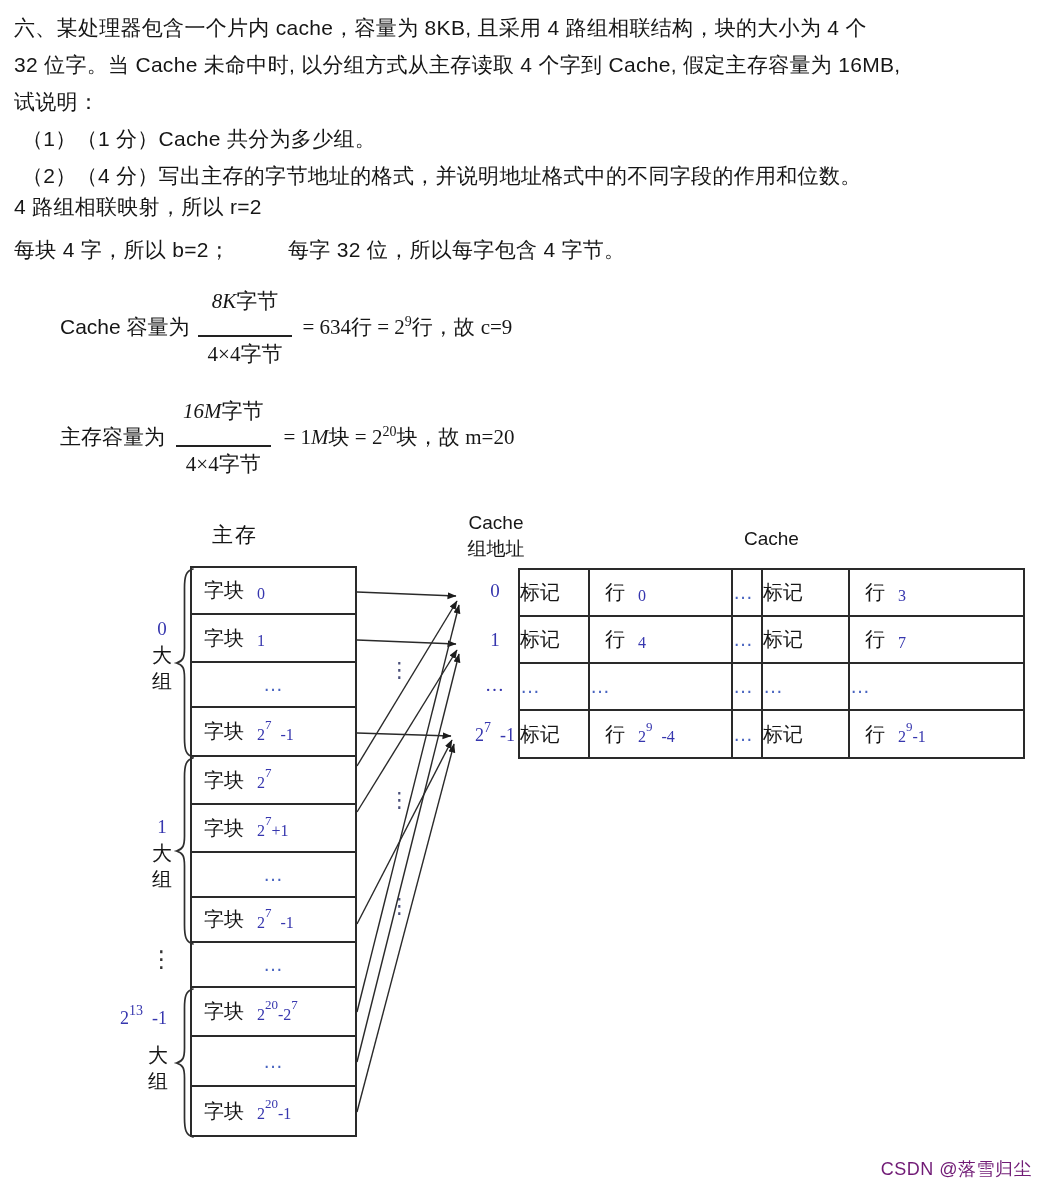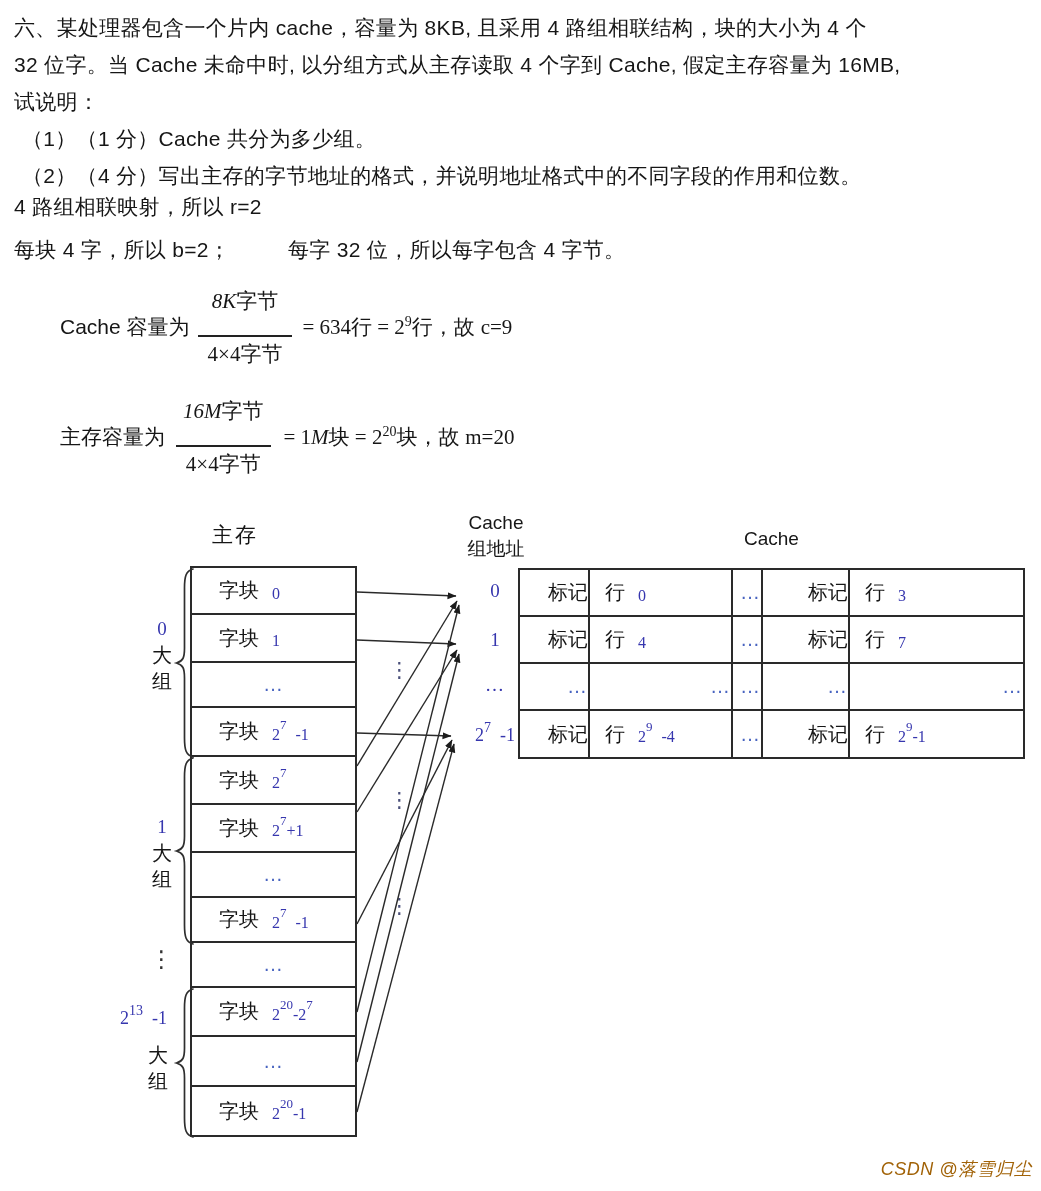--- a/index.html
+++ b/index.html
@@ -22,32 +22,32 @@
   .fpow { font-family:"Liberation Serif","DejaVu Serif",serif; font-size:14px; position:relative; top:-8px; }
 
   
   .dtitle { position:absolute; font-size:21px; letter-spacing:2px; white-space:nowrap; }
   .dtitle2 { position:absolute; font-size:19px; text-align:center; line-height:26px; }
 
   
   .mm-table { position:absolute; left:190px; top:566px; width:167px; height:571px;
     border:2px solid #2a2a2a; box-sizing:border-box; background:#fff;
     display:flex; flex-direction:column; }
-  .mm-row { display:flex; align-items:center; padding-left:27px; box-sizing:border-box;
+  .mm-row { display:flex; align-items:center; padding-left:12px; box-sizing:border-box;
     border-bottom:2px solid #2a2a2a; font-size:20px; white-space:nowrap; }
   .mm-row:last-child { border-bottom:none; }
   .mm-row.c { justify-content:center; padding-left:0; }
 
   
   .ct { position:absolute; left:518px; top:568px; width:507px; height:191px;
     border:2px solid #2a2a2a; box-sizing:border-box; background:#fff;
     display:grid; grid-template-columns:70px 143px 30px 87px 1fr;
     grid-template-rows:47px 47px 47px 1fr; }
   .ct-cell { border-right:2px solid #2a2a2a; border-bottom:2px solid #2a2a2a; box-sizing:border-box;
-    display:flex; align-items:center; justify-content:flex-end; font-size:20px; white-space:nowrap; }
+    display:flex; align-items:center; justify-content:flex-start; font-size:20px; white-space:nowrap; }
   .ct-cell.l { justify-content:flex-start; padding-left:15px; }
   .ct-cell.no-r { border-right:none; }
   .ct-cell.no-b { border-bottom:none; }
 
   
   .num { font-family:"Liberation Serif","DejaVu Serif",serif; color:#3636ae; font-size:16px; position:relative; top:3px; }
   .pow { font-family:"Liberation Serif","DejaVu Serif",serif; color:#3636ae; font-size:13px; position:relative; top:-7px; }
   .gap  { margin-left:13px; }
   .gap2 { margin-left:9px; }
   .dots { color:#4763c0; letter-spacing:1px; }
@@ -63,21 +63,21 @@
   .gnum { font-family:"Liberation Serif","DejaVu Serif",serif; color:#3636ae; font-size:19px; }
   .g2num { position:absolute; width:70px; text-align:left; white-space:nowrap; }
   .g2num .num { font-size:18px; top:2px; }
   .g2num .pow { font-size:14px; top:-7px; }
 
   .vdot { position:absolute; font-size:21px; color:#4a4f7a; }
   .vdot.dark { color:#333; font-size:23px; }
 
   svg.overlay { position:absolute; left:0; top:0; pointer-events:none; }
 
-  .wm { position:absolute; right:9px; top:1157px; font-size:18px; color:#a16207; letter-spacing:0.5px;font-style:italic; }
+  .wm { position:absolute; right:9px; top:1157px; font-size:18px; color:#701a75; letter-spacing:0.5px; }
 </style>
 </head>
 <body>
 
 <div id="page">
 
   <div class="tline" style="top:14px">六、某处理器包含一个片内 cache，容量为 8KB, 且采用 4 路组相联结构，块的大小为 4 个</div>
   <div class="tline" style="top:51px">32 位字。当 Cache 未命中时, 以分组方式从主存读取 4 个字到 Cache, 假定主存容量为 16MB,</div>
   <div class="tline" style="top:88px">试说明：</div>
   <div class="tline indent" style="top:125px">（1）（1 分）Cache 共分为多少组。</div>

